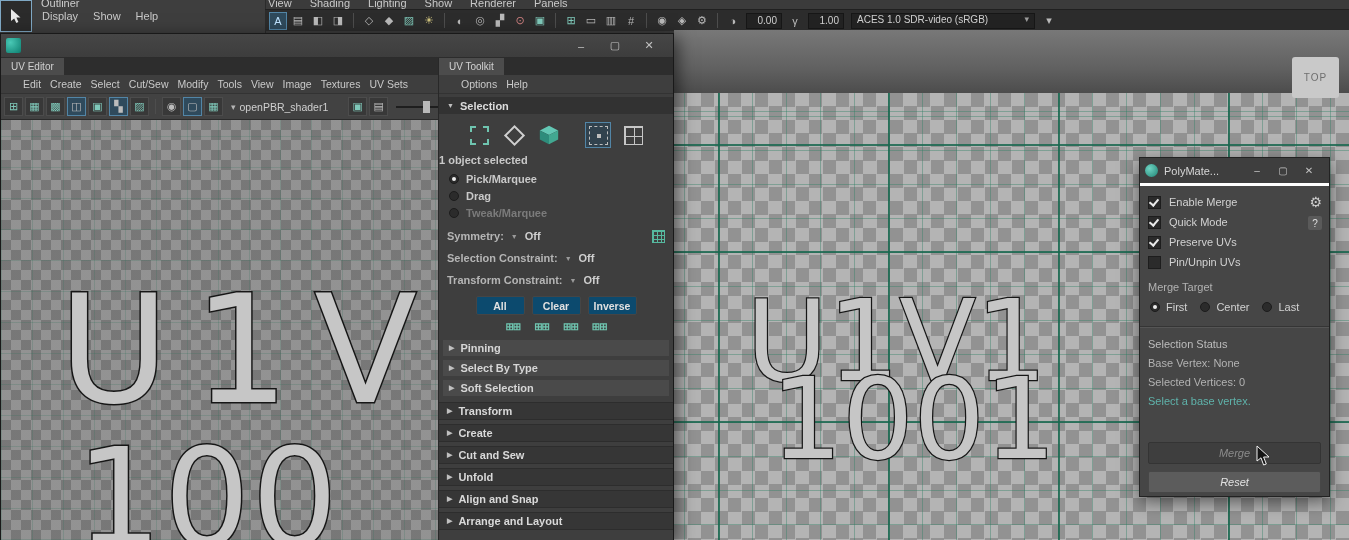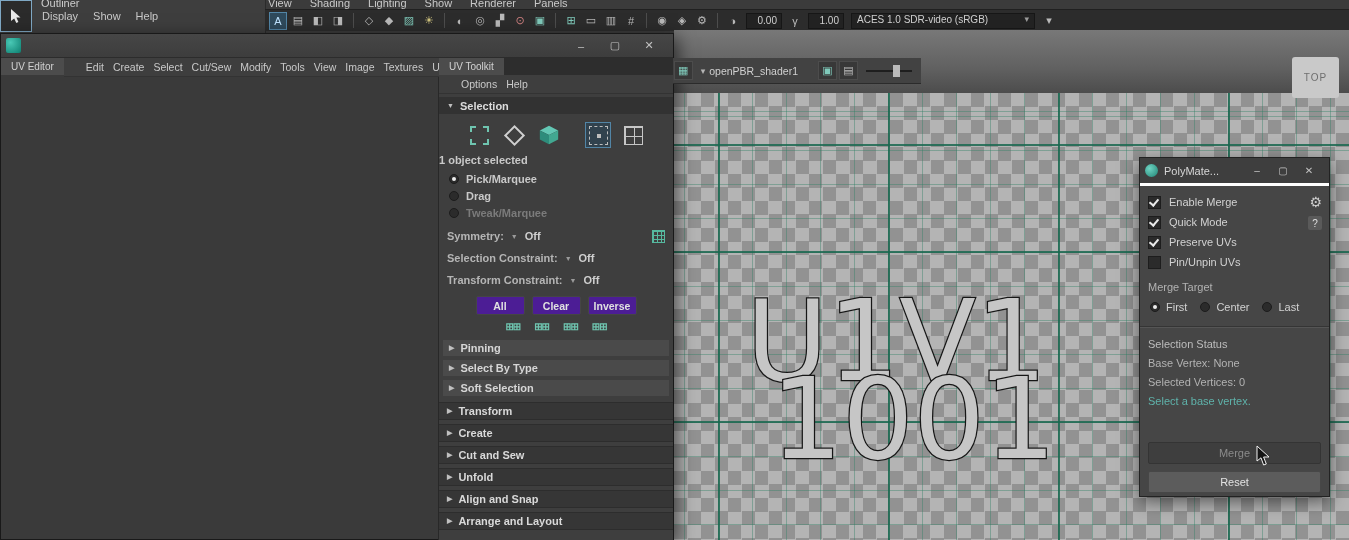--- a/index.html
+++ b/index.html
@@ -53,21 +53,21 @@
   #uv-window{position:absolute;left:0;top:33px;width:674px;height:507px;background:#3a3a3a;
     border:1px solid #191919;box-sizing:border-box;box-shadow:4px 4px 16px rgba(0,0,0,0.55);}
   .win-titlebar{height:23px;background:linear-gradient(#464646,#3d3d3d);border-bottom:1px solid #2c2c2c;
     display:flex;align-items:center;padding:0 5px;}
   #maya-icon{width:15px;height:15px;border-radius:2px;
     background:radial-gradient(circle at 30% 30%,#49c8b5,#0d7f70);}
   .win-buttons{margin-left:auto;display:flex;margin-right:2px;}
   .win-btn{width:34px;height:22px;display:flex;align-items:center;justify-content:center;
     color:#c2c2c2;font-size:11px;}
   #pane-row{display:flex;height:482px;}
-  #uv-left{width:437px;display:flex;flex-direction:row;border-right:1px solid #282828;}
+  #uv-left{width:437px;display:flex;flex-direction:column;border-right:1px solid #282828;}
   .tabstrip{height:17px;background:#2d2d2d;display:flex;align-items:stretch;flex:0 0 auto;}
   .tab{background:#4c4c4c;color:#d2d2d2;font-size:10px;padding:0 10px;display:flex;align-items:center;}
   .menubar{height:18px;background:#3e3e3e;border-bottom:1px solid #333333;display:flex;align-items:center;
     padding-left:22px;gap:9px;font-size:10.5px;color:#c9c9c9;flex:0 0 auto;}
   #uv-toolbar{height:25px;background:#424242;border-bottom:1px solid #2b2b2b;display:flex;
     align-items:center;gap:2px;padding:0 3px;flex:0 0 auto;overflow:hidden;}
   .uvtb-icon{width:19px;height:19px;background:#383838;border:1px solid #4c4c4c;box-sizing:border-box;
     display:flex;align-items:center;justify-content:center;font-size:11px;color:#bcbcbc;flex:0 0 auto;}
   .uvtb-icon.sel{border-color:#5285a6;background:#2f4a5c;}
   .uvtb-caret{color:#b5b5b5;font-size:9px;margin:0 2px 0 6px;}
@@ -111,21 +111,21 @@
   #tk-drops{margin-top:4px;}
   .tk-drop{height:22px;display:flex;align-items:center;gap:7px;padding:0 8px;}
   .tk-drop-label{color:#b5b5b5;}
   .tk-caret{color:#9a9a9a;font-size:7px;}
   .tk-drop-value{color:#cfcfcf;}
   .mini-grid{width:13px;height:13px;border:1px solid #56b89f;box-sizing:border-box;
     background-image:linear-gradient(#56b89f 1px,transparent 1px),linear-gradient(90deg,#56b89f 1px,transparent 1px);
     background-size:4px 4px;}
   .tk-trail{margin-left:auto;}
   #tk-buttons{margin-top:5px;display:flex;justify-content:center;gap:7px;}
-  .tk-btn{width:47px;height:17px;background:#4c1d95;border:1px solid #454545;border-radius:2px;
+  .tk-btn{width:47px;height:17px;background:#0c4a6e;border:1px solid #454545;border-radius:2px;
     color:#e0e0e0;font-size:10.5px;display:flex;align-items:center;justify-content:center;}
   #tk-convert{margin-top:6px;display:flex;justify-content:center;gap:14px;}
   .tk-mini{color:#6fc5b0;font-size:10px;letter-spacing:-1px;}
   #tk-subsections{margin:8px 4px 0 4px;}
   .tk-sub{height:16px;background:#4a4a4a;display:flex;align-items:center;gap:6px;padding-left:6px;
     margin-bottom:4px;color:#d6d6d6;}
   #tk-sections{margin-top:6px;}
   .tk-section{height:16px;background:#363636;border-top:1px solid #2d2d2d;border-bottom:1px solid #2d2d2d;
     display:flex;align-items:center;gap:6px;padding-left:8px;margin-bottom:4px;color:#d9d9d9;}
 
@@ -149,21 +149,21 @@
     color:#e0e0e0;font-size:10px;display:flex;align-items:center;justify-content:center;}
   #pm-target-label{margin:9px 0 0 8px;color:#b2b2b2;}
   #pm-radios{margin:8px 0 0 10px;display:flex;gap:13px;}
   .pm-radio{display:flex;align-items:center;gap:6px;}
   #pm-sep{height:1px;background:#353535;border-bottom:1px solid #555555;margin-top:13px;}
   #pm-status{padding:10px 0 0 8px;}
   #pm-status-header{color:#bcbcbc;}
   .pm-line{margin-top:7px;color:#b2b2b2;}
   #pm-hint{margin-top:7px;color:#5fb3ab;}
   .pm-push{position:absolute;left:8px;right:8px;height:20px;border-radius:2px;
-    display:flex;align-items:center;justify-content:center;font-size:11px;}
+    display:flex;align-items:center;justify-content:center;font-size:11px;font-style:italic;}
   #pm-merge{top:256px;background:#3e3e3e;border:1px solid #343434;color:#8b8b8b;}
   #pm-reset{top:285px;background:#5c5c5c;border:1px solid #474747;color:#e2e2e2;}
 
   #mouse-cursor{position:absolute;left:1256px;top:445px;z-index:60;}
 </style>
 </head>
 <body>
 
 <div id="top-strip">
   <div id="tool-box">

